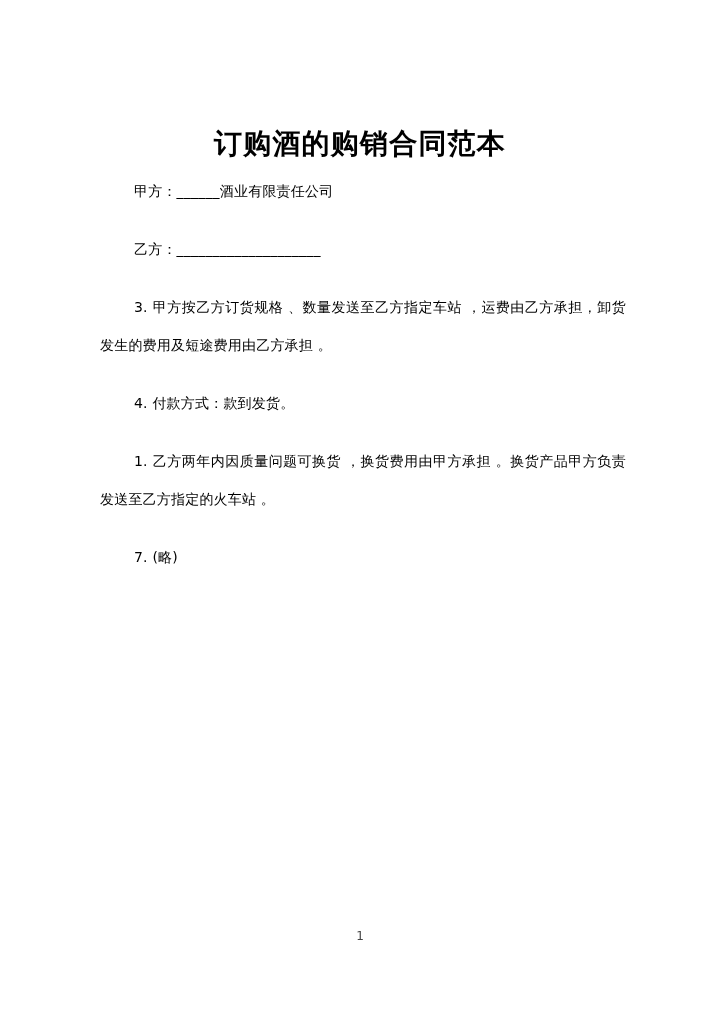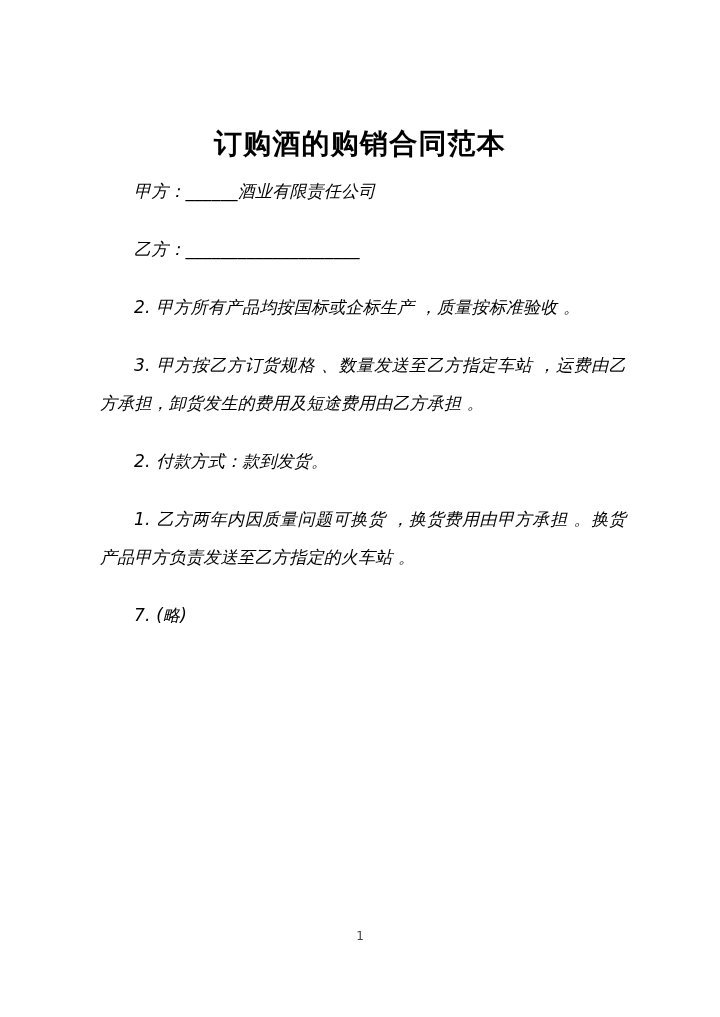--- a/index.html
+++ b/index.html
@@ -34,29 +34,28 @@
     line-height: 40px;
     white-space: nowrap;
   }
   .body-block {
     position: absolute;
     top: 172px;
     left: 100px;
     width: 526px;
   }
   .para {
-    font-size: 17px;
+    font-size: 14px;
     line-height: 38px;
     text-align: justify;
     text-justify: inter-ideograph;
     margin: 0 0 20px 0;
     text-indent: 34px;
     letter-spacing: 0.2px;
     word-break: break-all;
-    font-style: italic;
   }
   .para:last-child {
     margin-bottom: 0;
   }
   .page-number {
     position: absolute;
     top: 928px;
     left: 0;
     width: 720px;
     text-align: center;
@@ -68,22 +67,21 @@
 </head>
 <body>
 
 <div class="page">
 
   <h1 class="doc-title">订购酒的购销合同范本</h1>
 
   <div class="body-block">
     <p class="para">甲方：______酒业有限责任公司</p>
     <p class="para">乙方：____________________</p>
-    <p class="para">2. 甲方所有产品均按国标或企标生产 ，质量按标准验收 。</p>
     <p class="para">3. 甲方按乙方订货规格 、数量发送至乙方指定车站 ，运费由乙方承担，卸货发生的费用及短途费用由乙方承担 。</p>
-    <p class="para">2. 付款方式：款到发货。</p>
+    <p class="para">4. 付款方式：款到发货。</p>
     <p class="para">1. 乙方两年内因质量问题可换货 ，换货费用由甲方承担 。换货产品甲方负责发送至乙方指定的火车站 。</p>
     <p class="para">7. (略)</p>
   </div>
 
   <div class="page-number">1</div>
 
 </div>
 
 </body></html>

